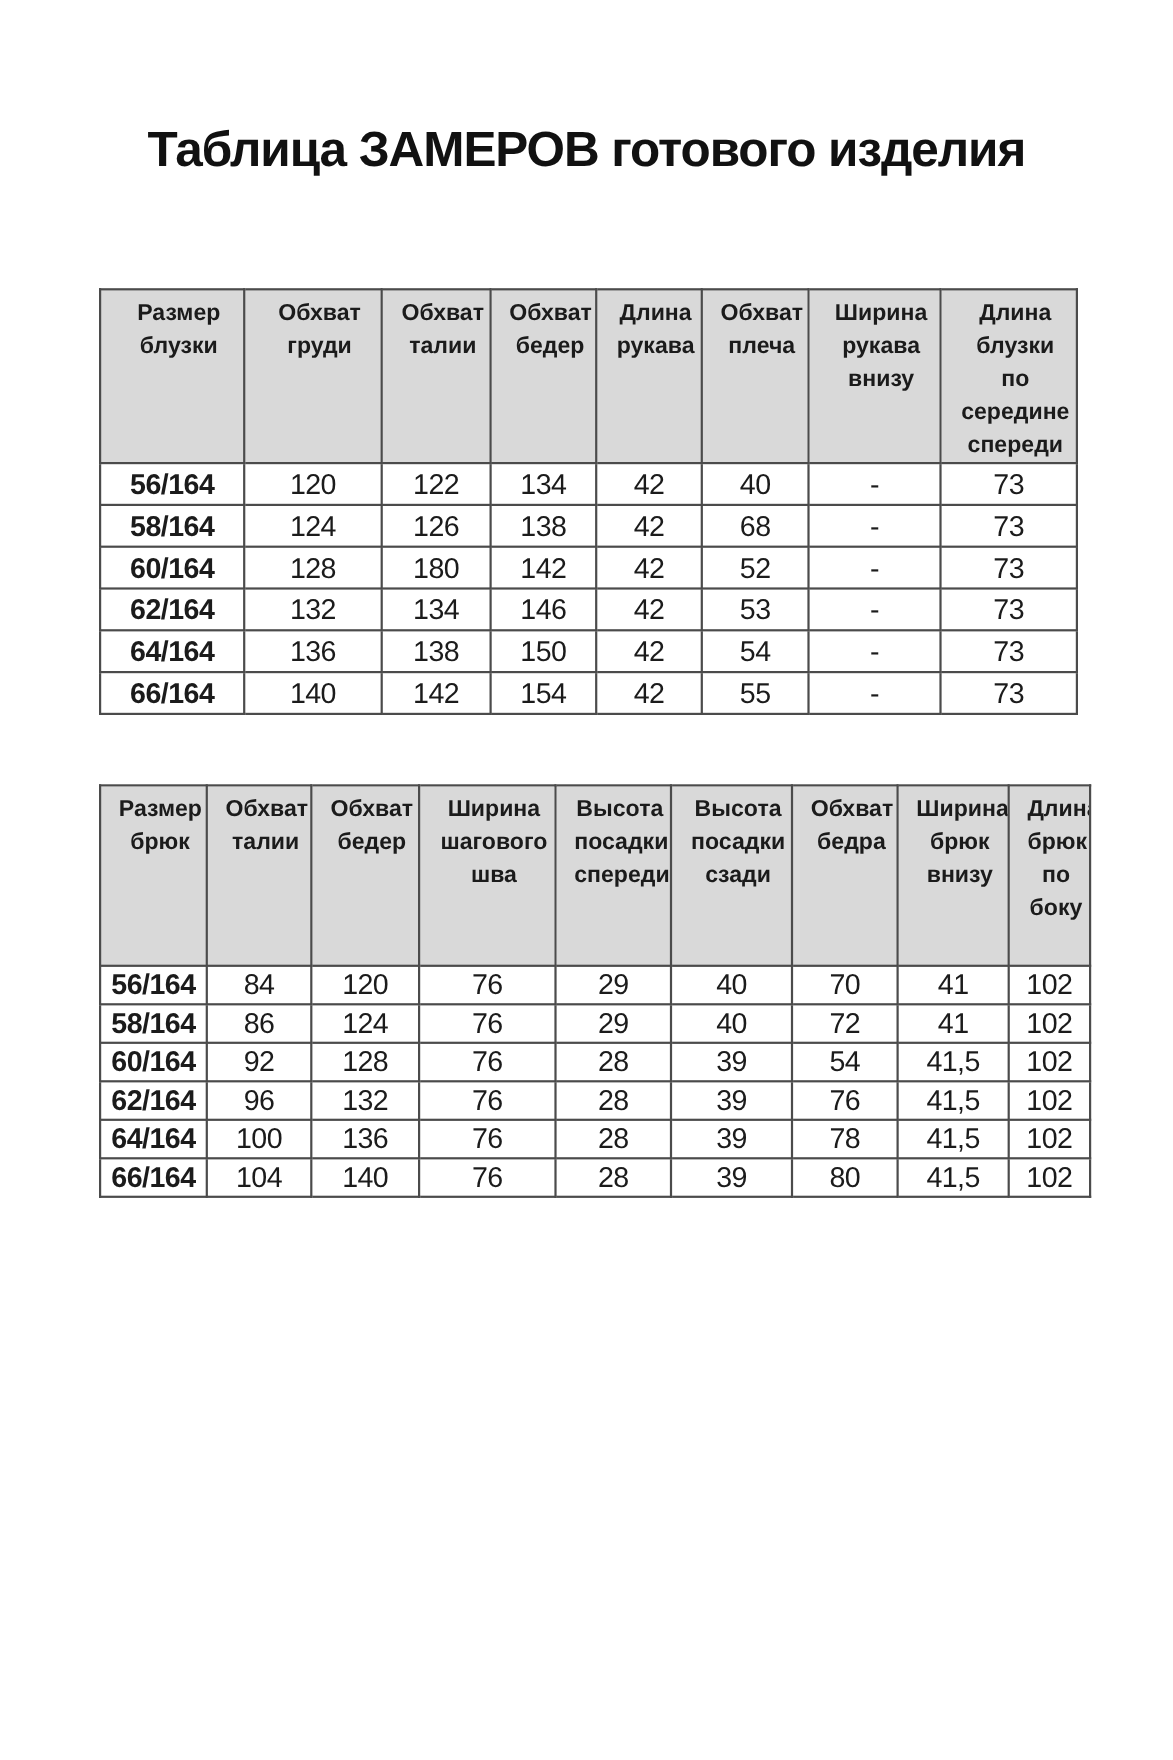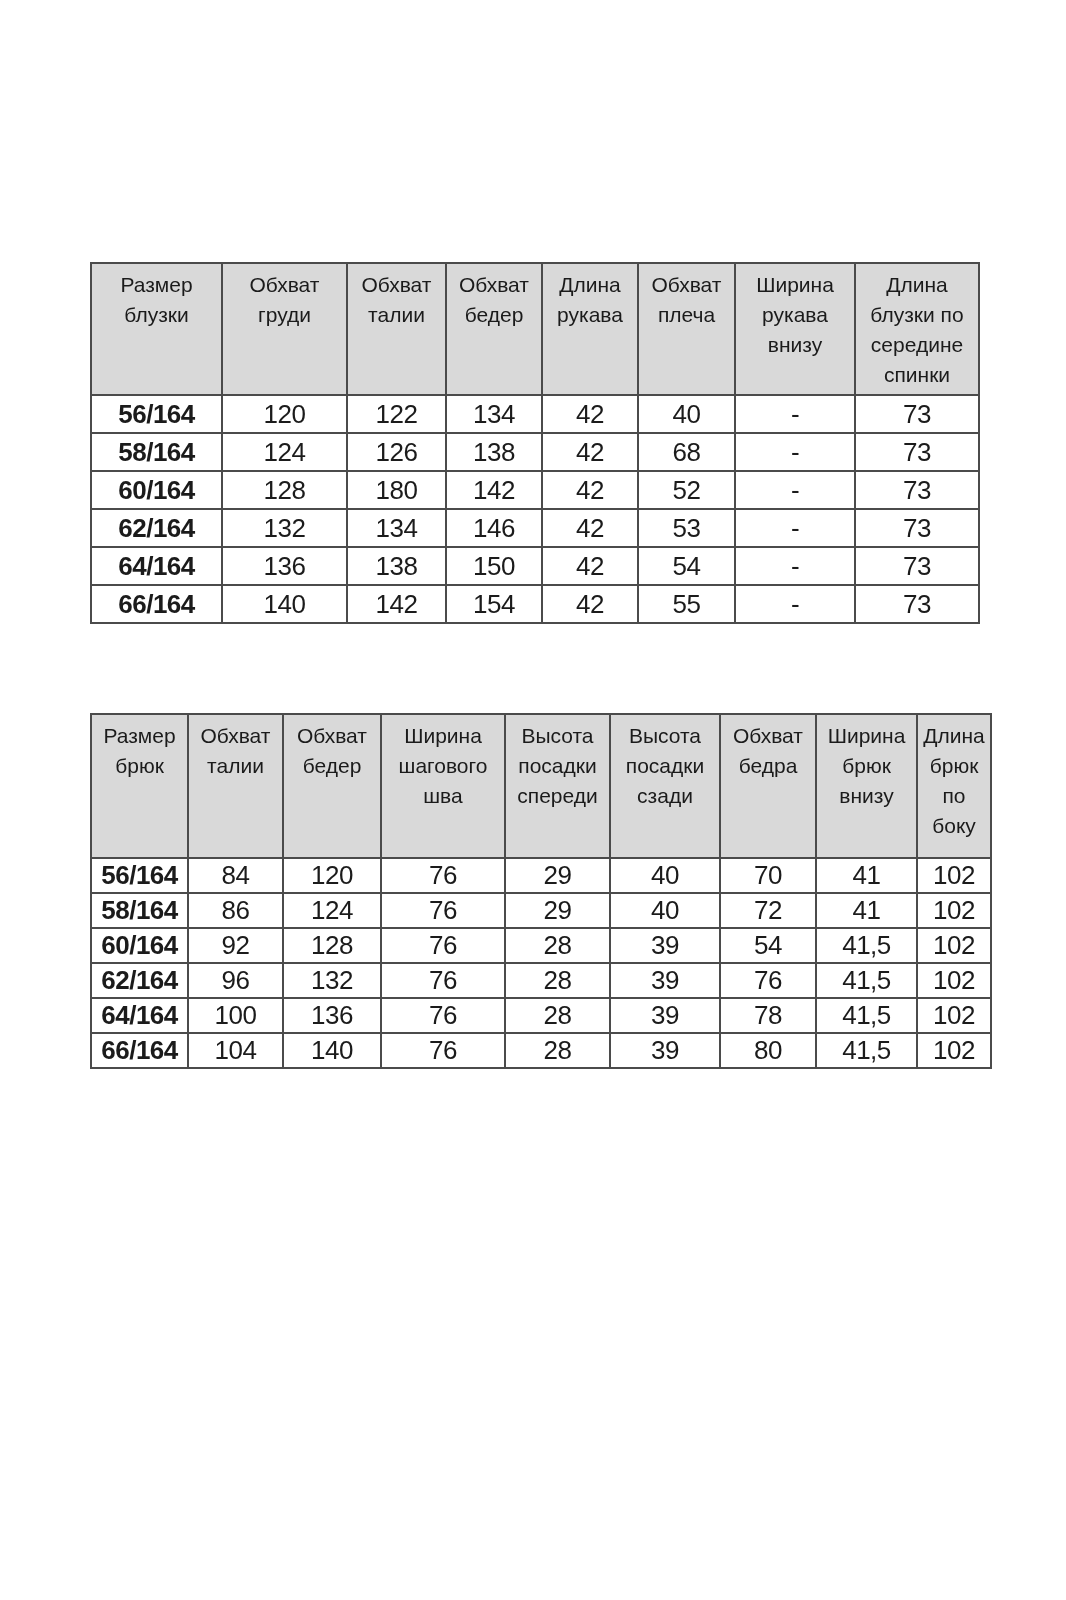--- a/index.html
+++ b/index.html
@@ -35,49 +35,50 @@
     position: absolute;
     border-collapse: collapse;
     table-layout: fixed;
   }
   .tbl th, .tbl td {
     border: 2px solid var(--border-color);
     overflow: hidden;
   }
   .tbl th {
     background: var(--header-bg);
-    font-weight: normal;
+    font-weight: bold;
     font-size: 21px;
     line-height: 30px;
     text-align: center;
     vertical-align: top;
-    padding: 6px 4px 0 4px;
+    padding: 6px 4px 0 16px;
     color: #1b1b1b;
   }
   .tbl td {
     font-size: 26px;
     letter-spacing: -0.5px;
     text-align: center;
     vertical-align: middle;
     color: #1b1b1b;
     background: #fff;
   }
   .tbl td.size { font-weight: bold; }
   .tbl-blouse  { top: 262px; left: 90px; width: 888px; }
   .tbl-blouse thead tr { height: 132px; }
   .tbl-blouse tbody tr { height: 38px; }
   .tbl-trousers { top: 713px; left: 90px; width: 900px; }
-  .tbl-trousers thead tr { height: 144px; }
+  .tbl-trousers thead tr { height: 164px; }
   .tbl-trousers tbody tr { height: 35px; }
 </style>
 </head>
 <body>
 
 <div class="page">
 
+  <h1 class="title">Таблица ЗАМЕРОВ готового изделия</h1>
 
   <table class="tbl tbl-blouse">
     <colgroup>
       <col style="width:131px">
         <col style="width:125px">
         <col style="width:99px">
       <col style="width:96px">
         <col style="width:96px">
         <col style="width:97px">
       <col style="width:120px">
@@ -85,21 +86,21 @@
     </colgroup>
     <thead>
       <tr>
           <th>Размер блузки</th>
           <th>Обхват груди</th>
           <th>Обхват талии</th>
           <th>Обхват бедер</th>
           <th>Длина рукава</th>
           <th>Обхват плеча</th>
           <th>Ширина рукава внизу</th>
-          <th>Длина блузки по середине спинки</th>
+          <th>Длина блузки по середине спереди</th>
         </tr>
     </thead>
     <tbody>
         <tr>
           <td class="size">56/164</td>
           <td>120</td>
           <td>122</td>
           <td>134</td>
           <td>42</td>
           <td>40</td>

